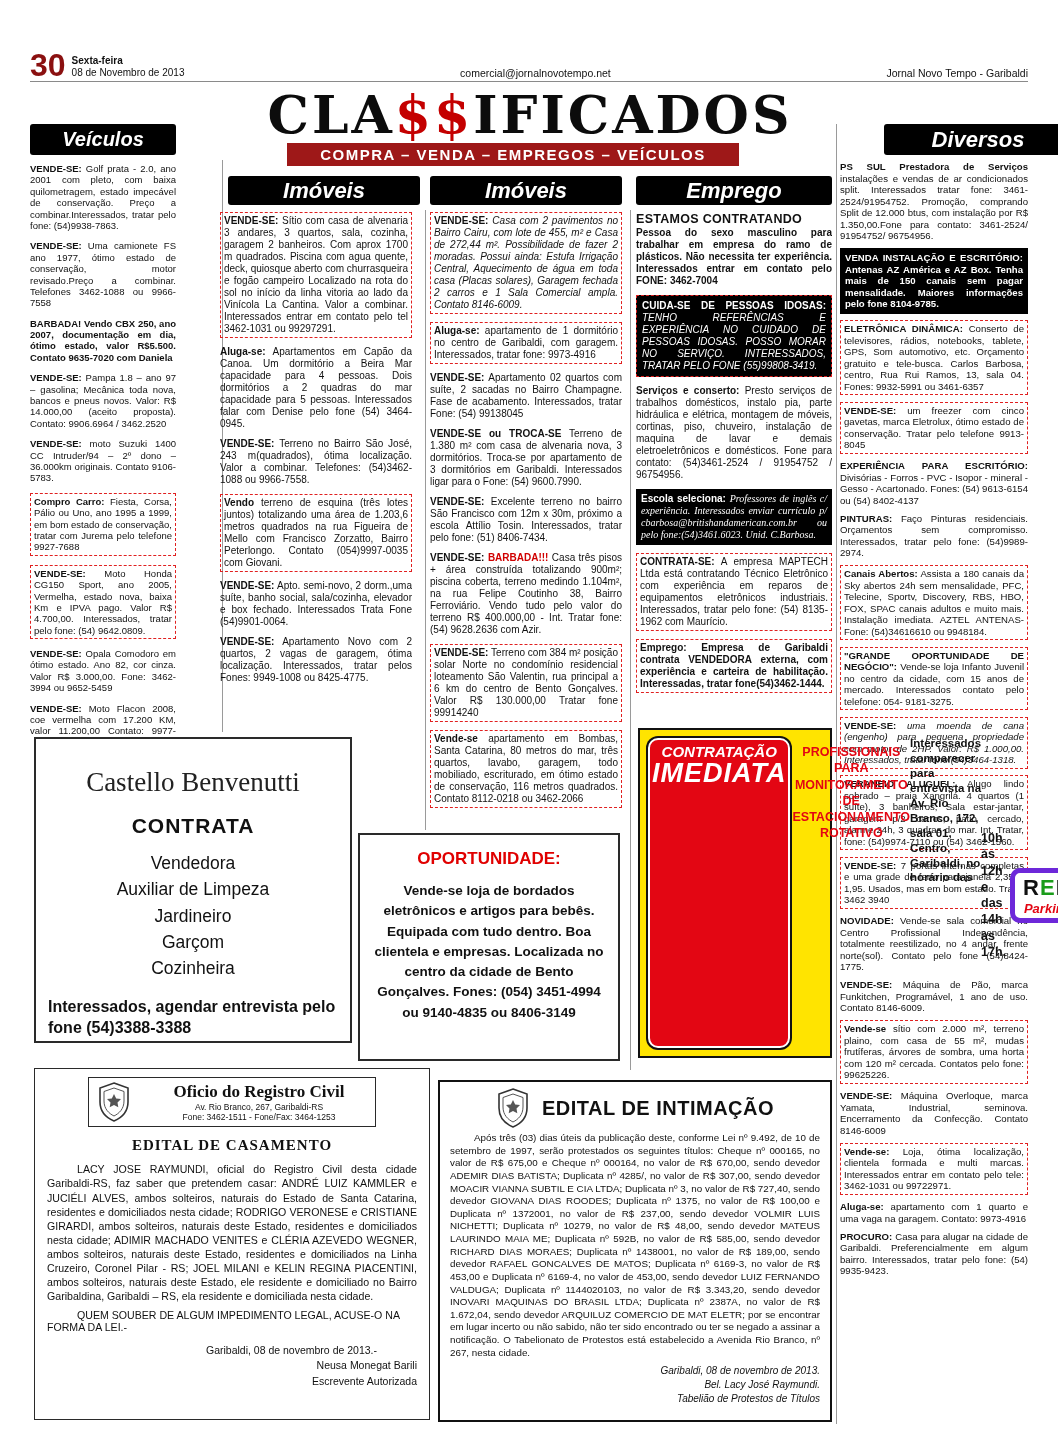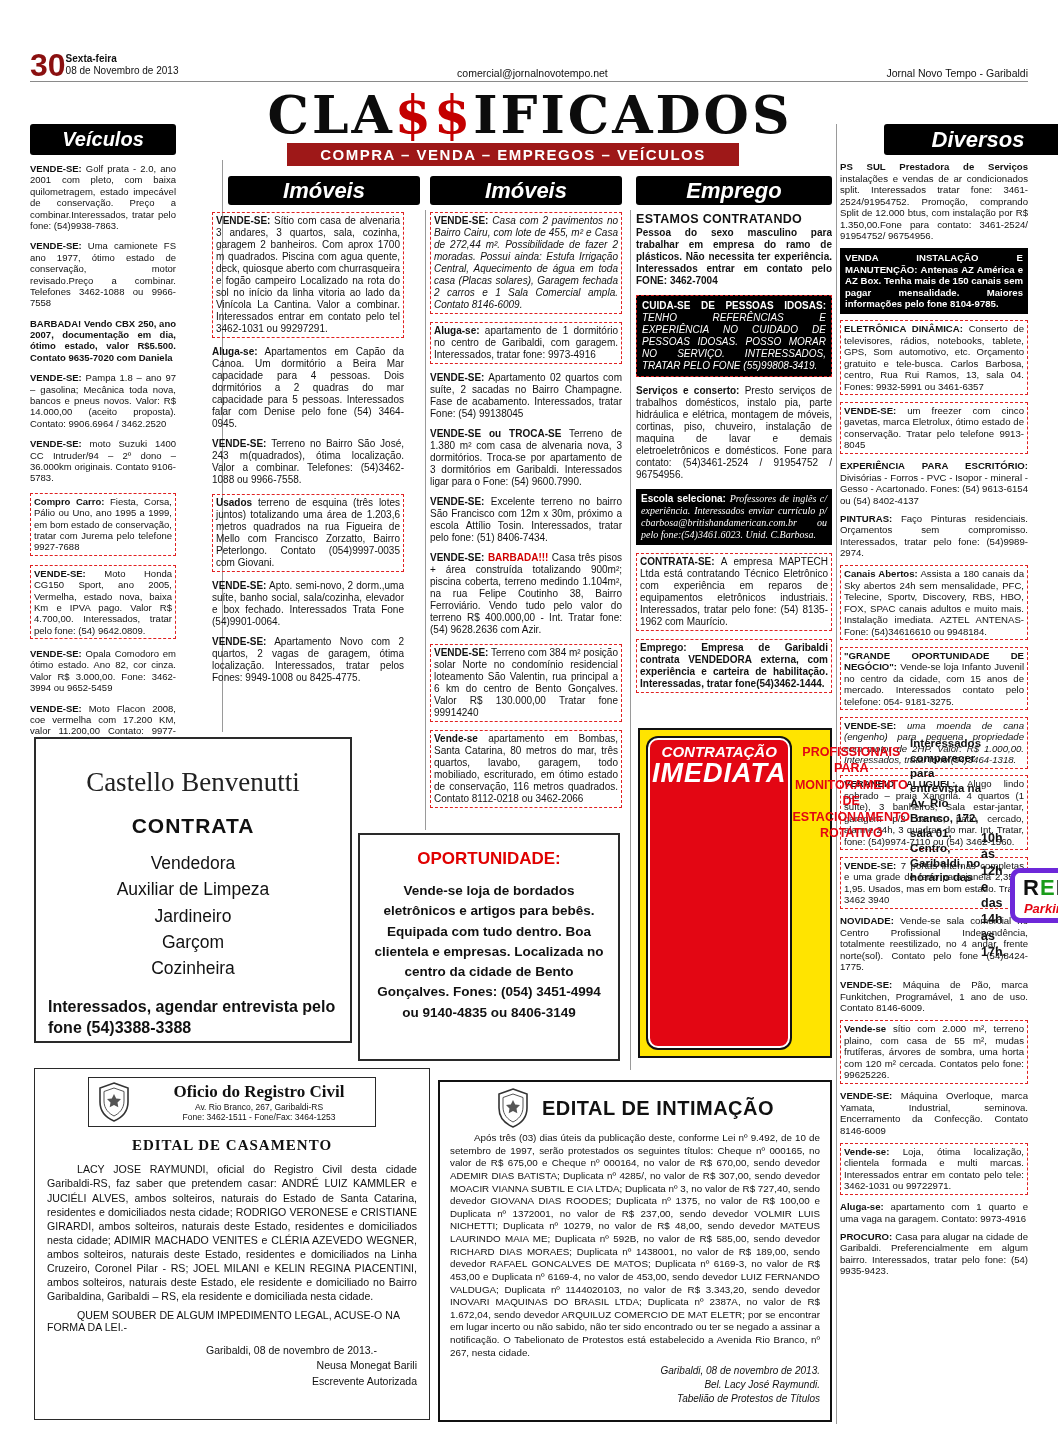--- a/index.html
+++ b/index.html
@@ -3,21 +3,21 @@
 <meta charset="utf-8">
 <style>
   * { margin:0; padding:0; box-sizing:border-box; }
   body { background:#d9d9d9; font-family:"Liberation Sans", sans-serif; }
   .page { position:relative; width:1058px; height:1443px; background:#ffffff; margin:0 auto; overflow:hidden; color:#111; }
 
   
   .masthead { position:absolute; left:30px; top:50px; width:998px; height:32px;
               display:flex; justify-content:space-between; align-items:flex-end;
               border-bottom:1.5px solid #8a8a8a; padding-bottom:2px; }
-  .mh-left { display:flex; align-items:center; }
+  .mh-left { display:flex; align-items:flex-end; gap:6px; }
   .pagenum { font-size:32px; font-weight:bold; color:#8a1010; line-height:0.85; }
   .mh-date { font-size:10px; line-height:1.2; }
   .mh-weekday { font-weight:bold; }
   .mh-center, .mh-right { font-size:10.5px; }
 
   
   .cls-title { position:absolute; left:180px; top:84px; width:700px; text-align:center;
                font-family:"DejaVu Serif", serif; font-weight:bold; font-size:52px;
                letter-spacing:3px; color:#0c0c0c; }
   .cls-title .red { color:#c40000; }
@@ -30,21 +30,21 @@
                 font-style:italic; text-align:center; font-size:22px; border-radius:3px; }
   .hdr-veiculos  { left:30px;  top:124px; width:146px; height:31px; line-height:31px; font-size:20px; }
   .hdr-diversos  { left:884px; top:124px; width:188px; height:31px; line-height:31px; }
   .hdr-imoveis1  { left:228px; top:176px; width:192px; height:29px; line-height:29px; }
   .hdr-imoveis2  { left:430px; top:176px; width:192px; height:29px; line-height:29px; }
   .hdr-emprego   { left:636px; top:176px; width:196px; height:29px; line-height:29px; }
 
   
   .col { position:absolute; overflow:hidden; }
   #col-veiculos { left:30px;  top:163px; width:146px; height:572px; }
-  #col-imoveis1 { left:212px; top:212px; width:192px; height:620px; }
+  #col-imoveis1 { left:220px; top:212px; width:192px; height:620px; }
   #col-imoveis2 { left:430px; top:212px; width:192px; height:862px; }
   #col-emprego  { left:636px; top:212px; width:196px; height:512px; }
   #col-diversos { left:840px; top:161px; width:188px; height:1265px; }
 
   .ad { font-size:10px; line-height:1.2; text-align:justify; margin-bottom:8px; color:#111; }
   #col-veiculos .ad { font-size:9.5px; margin-bottom:9px; }
   #col-diversos .ad { font-size:9.6px; margin-bottom:6.5px; }
   .ad .lead { font-weight:bold; }
   .ad .lead2 { font-weight:bold; color:#d00000; }
   .ad.hl { border:1.5px dashed #e02020; padding:2px 3px; }
@@ -171,21 +171,21 @@
     </section>
 
   <section class="col" id="col-imoveis1">
 
       <article class="ad hl"><span class="lead">VENDE-SE:</span> <span class="lead2"></span><span class="body">Sítio com casa de alvenaria 3 andares, 3 quartos, sala, cozinha, garagem 2 banheiros. Com aprox 1700 m quadrados. Piscina com agua quente, deck, quiosque aberto com churrasqueira e fogão campeiro Localizado na rota do sol no início da linha vitoria ao lado da Vinícola La Cantina. Valor a combinar. Interessados entrar em contato pelo tel 3462-1031 ou 99297291.</span></article>
 
       <article class="ad"><span class="lead">Aluga-se:</span> <span class="lead2"></span><span class="body">Apartamentos em Capão da Canoa. Um dormitório a Beira Mar capacidade para 4 pessoas. Dois dormitórios a 2 quadras do mar capacidade para 5 pessoas. Interessados falar com Denise pelo fone (54) 3464-0945.</span></article>
 
       <article class="ad"><span class="lead">VENDE-SE:</span> <span class="lead2"></span><span class="body">Terreno no Bairro São José, 243 m(quadrados), ótima localização. Valor a combinar. Telefones: (54)3462-1088 ou 9966-7558.</span></article>
 
-      <article class="ad hl"><span class="lead">Usados</span> <span class="lead2"></span><span class="body">terreno de esquina (três lotes juntos) totalizando uma área de 1.203,6 metros quadrados na rua Figueira de Mello com Francisco Zorzatto, Bairro Peterlongo. Contato (054)9997-0035 com Giovani.</span></article>
+      <article class="ad hl"><span class="lead">Vendo</span> <span class="lead2"></span><span class="body">terreno de esquina (três lotes juntos) totalizando uma área de 1.203,6 metros quadrados na rua Figueira de Mello com Francisco Zorzatto, Bairro Peterlongo. Contato (054)9997-0035 com Giovani.</span></article>
 
       <article class="ad"><span class="lead">VENDE-SE:</span> <span class="lead2"></span><span class="body">Apto. semi-novo, 2 dorm.,uma suíte, banho social, sala/cozinha, elevador e box fechado. Interessados Trata Fone (54)9901-0064.</span></article>
 
       <article class="ad"><span class="lead">VENDE-SE:</span> <span class="lead2"></span><span class="body">Apartamento Novo com 2 quartos, 2 vagas de garagem, ótima localização. Interessados, tratar pelos Fones: 9949-1008 ou 8425-4775.</span></article>
     </section>
 
   <section class="col" id="col-imoveis2">
 
       <article class="ad hl italic"><span class="lead">VENDE-SE:</span> <span class="lead2"></span> <span class="body">Casa com 2 pavimentos no Bairro Cairu, com lote de 455, m² e Casa de 272,44 m². Possibilidade de fazer 2 moradas. Possui ainda: Estufa Irrigação Central, Aquecimento de água em toda casa (Placas solares), Garagem fechada 2 carros e 1 Sala Comercial ampla. Contato 8146-6009.</span></article>
 
@@ -216,21 +216,21 @@
 
       <article class="ad hl"><span class="lead">CONTRATA-SE:</span> <span class="lead2"></span><span class="body">A empresa MAPTECH Ltda está contratando Técnico Eletrônico com experiência em reparos de equipamentos eletrônicos industriais. Interessados, tratar pelo fone: (54) 8135-1962 com Maurício.</span></article>
 
       <article class="ad hl bold"><span class="lead">Emprego:</span> <span class="lead2"></span><span class="body">Empresa de Garibaldi contrata VENDEDORA externa, com experiência e carteira de habilitação. Interessadas, tratar fone(54)3462-1444.</span></article>
     </section>
 
   <section class="col" id="col-diversos">
 
       <article class="ad"><span class="lead">PS SUL Prestadora de Serviços</span> <span class="lead2"></span><span class="body">instalações e vendas de ar condicionados split. Interessados tratar fone: 3461-2524/91954752. Promoção, comprando Split de 12.000 btus, com instalação por R$ 1.350,00.Fone para contato: 3461-2524/ 91954752/ 96754956.</span></article>
 
-      <article class="ad inv bold"><span class="lead">VENDA INSTALAÇÃO E MANUTENÇÃO:</span> <span class="lead2"></span><span class="body">Antenas AZ América e AZ Box. Tenha mais de 150 canais sem pagar mensalidade. Maiores informações pelo fone 8104-9785.</span></article>
+      <article class="ad inv bold"><span class="lead">VENDA INSTALAÇÃO E ESCRITÓRIO:</span> <span class="lead2"></span><span class="body">Antenas AZ América e AZ Box. Tenha mais de 150 canais sem pagar mensalidade. Maiores informações pelo fone 8104-9785.</span></article>
 
       <article class="ad hl"><span class="lead">ELETRÔNICA DINÂMICA:</span> <span class="lead2"></span><span class="body">Conserto de televisores, rádios, notebooks, tablete, GPS, Som automotivo, etc. Orçamento gratuito e tele-busca. Carlos Barbosa, centro, Rua Rui Ramos, 13, sala 04. Fones: 9932-5991 ou 3461-6357</span></article>
 
       <article class="ad hl"><span class="lead">VENDE-SE:</span> <span class="lead2"></span><span class="body">um freezer com cinco gavetas, marca Eletrolux, ótimo estado de conservação. Tratar pelo telefone 9913-8045</span></article>
 
       <article class="ad"><span class="lead">EXPERIÊNCIA PARA ESCRITÓRIO:</span> <span class="lead2"></span><span class="body">Divisórias - Forros - PVC - Isopor - mineral - Gesso - Acartonado. Fones: (54) 9613-6154 ou (54) 8402-4137</span></article>
 
       <article class="ad"><span class="lead">PINTURAS:</span> <span class="lead2"></span><span class="body">Faço Pinturas residenciais. Orçamentos sem compromisso. Interessados, tratar pelo fone: (54)9989-2974.</span></article>
 
       <article class="ad hl"><span class="lead">Canais Abertos:</span> <span class="lead2"></span><span class="body">Assista a 180 canais da Sky abertos 24h sem mensalidade, PFC, Telecine, Sportv, Discovery, RBS, HBO, FOX, SPAC canais adultos e muito mais. Instalação imediata. AZTEL ANTENAS- Fone: (54)34616610 ou 9948184.</span></article>

